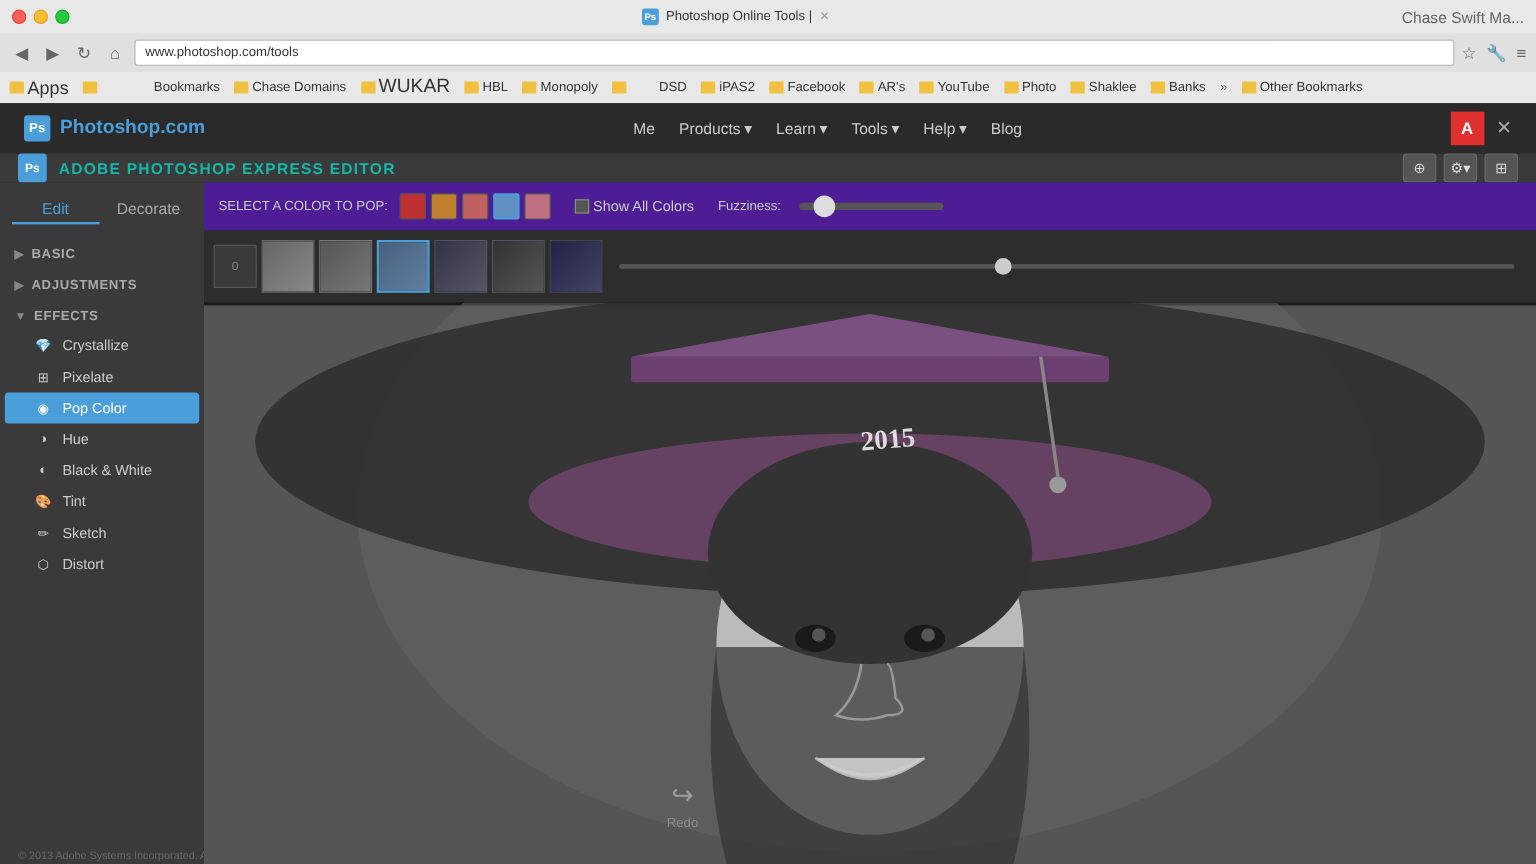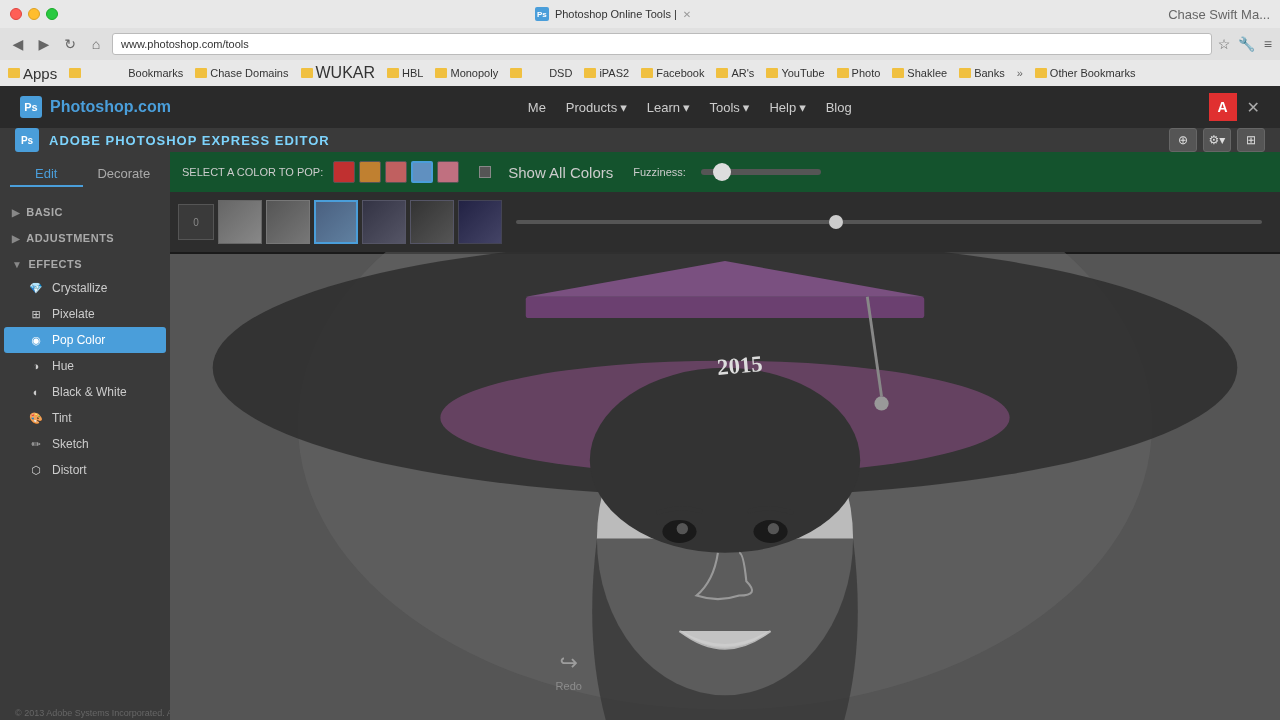--- a/index.html
+++ b/index.html
@@ -31,21 +31,21 @@
     .ps-logo-icon { width: 22px; height: 22px; background: #4a9eda; border-radius: 3px; display: flex; align-items: center; justify-content: center; color: white; font-size: 12px; }
     .nav-menu { display: flex; gap: 20px; align-items: center; }
     .nav-menu-item { color: #ccc; font-size: 13px; cursor: pointer; display: flex; align-items: center; gap: 3px; }
     .adobe-icon { width: 28px; height: 28px; background: #e03030; display: flex; align-items: center; justify-content: center; color: white; font-size: 14px; font-weight: bold; }
     .close-x { color: #aaa; font-size: 16px; cursor: pointer; }
 
     
     .editor-container { background: #2d2d2d; width: 100%; height: 510px; display: flex; flex-direction: column; }
     .editor-title-bar { background: #3a3a3a; height: 38px; display: flex; align-items: center; padding: 0 15px; gap: 10px; }
     .editor-logo { width: 24px; height: 24px; background: #4a9eda; border-radius: 3px; display: flex; align-items: center; justify-content: center; color: white; font-size: 12px; font-weight: bold; }
-    .editor-title { color: #7dd3fc; font-size: 13px; font-weight: bold; letter-spacing: 1px; text-align: center; }
+    .editor-title { color: #14b8a6; font-size: 13px; font-weight: bold; letter-spacing: 1px; text-align: center; }
     .editor-toolbar-right { margin-left: auto; display: flex; gap: 6px; align-items: center; }
     .tool-btn { width: 28px; height: 24px; background: #555; border: 1px solid #666; border-radius: 3px; display: flex; align-items: center; justify-content: center; color: #ddd; font-size: 12px; cursor: pointer; }
 
     
     .editor-body { display: flex; flex: 1; }
 
     
     .sidebar { width: 170px; background: #3a3a3a; padding: 10px 0; }
     .edit-decorate-tabs { display: flex; padding: 0 10px 10px; gap: 5px; }
     .edit-tab { flex: 1; text-align: center; padding: 4px 0; font-size: 13px; cursor: pointer; color: #4a9eda; border-bottom: 2px solid #4a9eda; }
@@ -53,30 +53,30 @@
 
     .sidebar-section { margin: 4px 0; }
     .sidebar-section-header { display: flex; align-items: center; gap: 6px; padding: 5px 12px; color: #aaa; font-size: 11px; font-weight: bold; letter-spacing: 0.5px; cursor: pointer; }
     .sidebar-arrow { color: #888; font-size: 10px; }
     .sidebar-item { display: flex; align-items: center; gap: 8px; padding: 5px 12px 5px 28px; color: #ccc; font-size: 12px; cursor: pointer; }
     .sidebar-item.active { background: #4a9eda; color: white; border-radius: 3px; margin: 0 4px; padding: 5px 8px 5px 24px; }
     .sidebar-icon { width: 16px; height: 16px; display: flex; align-items: center; justify-content: center; font-size: 11px; }
 
     
     .canvas-area { flex: 1; display: flex; flex-direction: column; background: #2a2a2a; }
-    .color-picker-bar { background: #14532d; height: 40px; display: flex; align-items: center; padding: 0 12px; gap: 10px; }
+    .color-picker-bar { background: #4c1d95; height: 40px; display: flex; align-items: center; padding: 0 12px; gap: 10px; }
     .color-picker-label { color: #ccc; font-size: 11px; white-space: nowrap; }
     .color-swatches { display: flex; gap: 4px; align-items: center; }
     .color-swatch { width: 22px; height: 22px; border-radius: 2px; cursor: pointer; border: 1px solid #555; }
     .swatch-red { background: #c03030; }
     .swatch-orange { background: #c08030; }
     .swatch-pink { background: #c06060; }
     .swatch-blue { background: #6090c0; }
     .swatch-rose { background: #c07080; }
-    .show-all-label { color: #ccc; font-size: 15px; margin-left: 10px; display: flex; align-items: center; gap: 17px; }
+    .show-all-label { color: #ccc; font-size: 12px; margin-left: 10px; display: flex; align-items: center; gap: 3px; }
     .checkbox { width: 12px; height: 12px; border: 1px solid #888; background: #555; }
     .fuzziness-label { color: #ccc; font-size: 11px; margin-left: 10px; }
 
     
     .thumbnail-strip { background: #2d2d2d; height: 60px; display: flex; align-items: center; padding: 0 8px; gap: 4px; }
 
     
     .photo-canvas { flex: 1; position: relative; overflow: hidden; background: #1a1a1a; }
 
     

